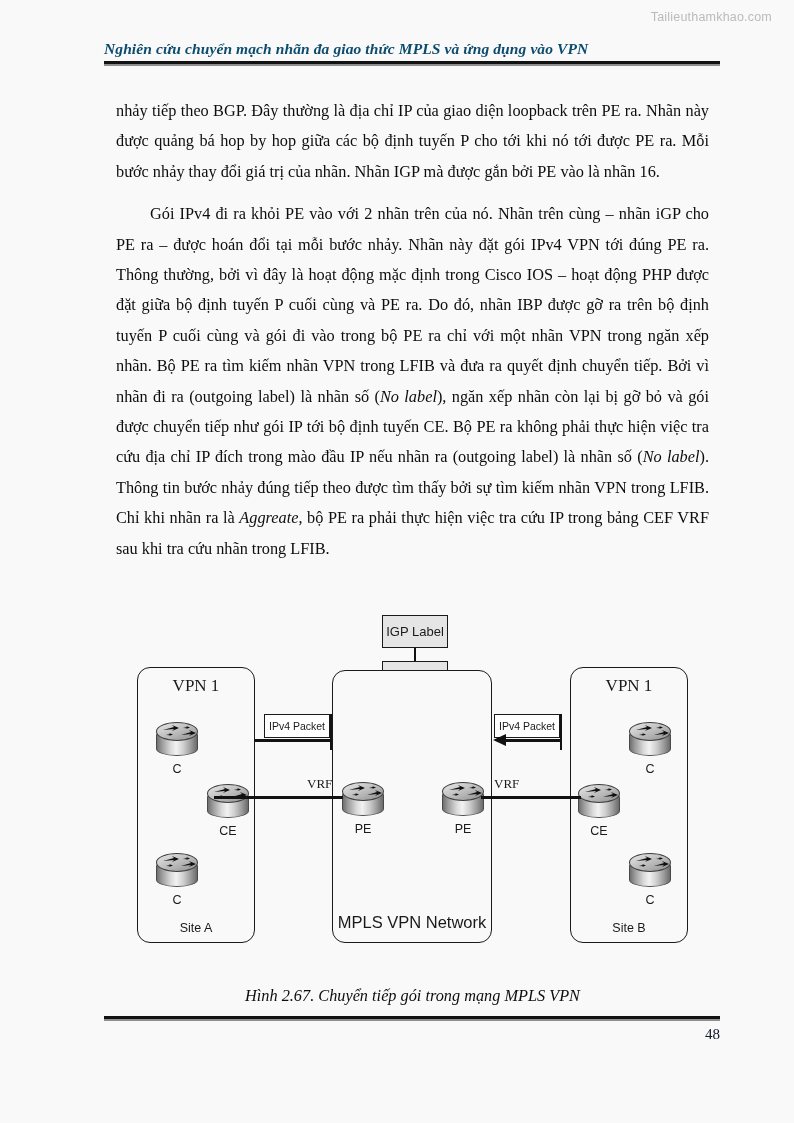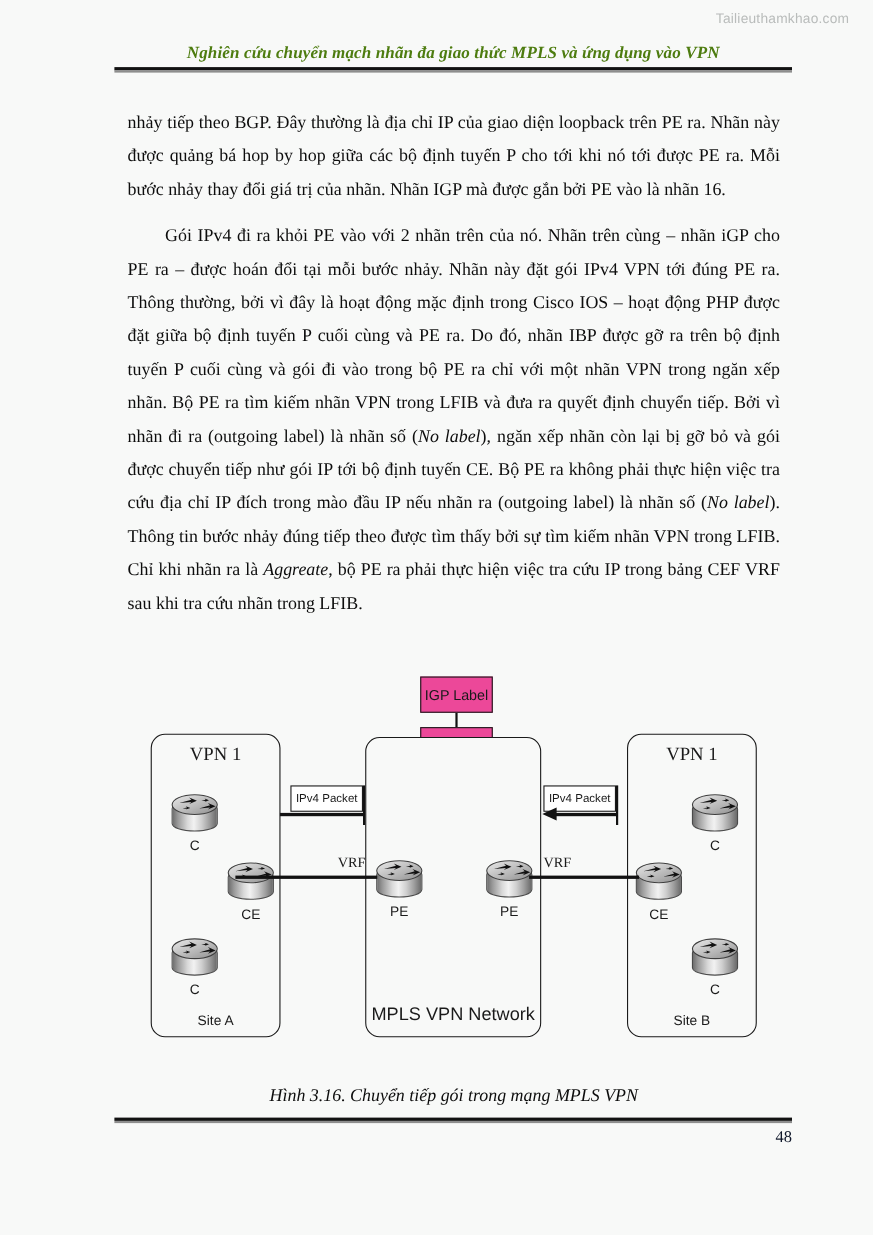--- a/index.html
+++ b/index.html
@@ -26,26 +26,25 @@
     color: #b9bcbb;
     letter-spacing: 0.2px;
   }
 
   
   .page-header {
     position: absolute;
     top: 40px;
     left: 104px;
     width: 616px;
-    text-align: center;
     font-family: "Liberation Serif", serif;
     font-style: italic;
     font-weight: bold;
     font-size: 15.5px;
-    color: #4d7c0f;
+    color: #0c4a6e;
     letter-spacing: 0.1px;
   }
   .rule-top {
     position: absolute;
     left: 104px;
     width: 616px;
     top: 61px;
   }
   .rule-top .thick {
     height: 3px;
@@ -169,21 +168,21 @@
     position: absolute;
     border: 1.6px solid #1a1a1a;
     box-sizing: border-box;
     font-family: "Liberation Sans", sans-serif;
     color: #1a1a1a;
     display: flex;
     align-items: center;
     justify-content: center;
     background: #ffffff;
   }
-  .chip.gray { background: #ec4899; }
+  .chip.gray { background: #e5e5e5; }
 
   #chip-igp  { left: 278px; top: 11px;  width: 66px; height: 33px; font-size: 13px; }
   #chip-vpn  { left: 278px; top: 57px;  width: 66px; height: 33px; font-size: 13px; }
   #chip-pkt-center { left: 275px; top: 100px; width: 72px; height: 34px; font-size: 13px; }
   #chip-pkt-left   { left: 160px; top: 110px; width: 66px; height: 24px; font-size: 10.5px; }
   #chip-pkt-right  { left: 390px; top: 110px; width: 66px; height: 24px; font-size: 10.5px; }
 
   
   .hline {
     position: absolute;
@@ -408,20 +407,20 @@
   </div>
 
   <div class="hline" style="left:110px; top:192px; width:129px; height:3.4px;"></div>
   <div class="hline" style="left:377px; top:192px; width:100px; height:3.4px;"></div>
 
   <div class="vrf-label" style="left:203px; top:172px;">VRF</div>
   <div class="vrf-label" style="left:390px; top:172px;">VRF</div>
 
 </div>
 
-<div class="caption">Hình 3.16. Chuyển tiếp gói trong mạng MPLS VPN</div>
+<div class="caption">Hình 2.67. Chuyển tiếp gói trong mạng MPLS VPN</div>
 
 <div class="rule-bottom">
   <div class="thick"></div>
   <div class="thin"></div>
 </div>
 
 <div class="page-number">48</div>
 
 </body></html>

